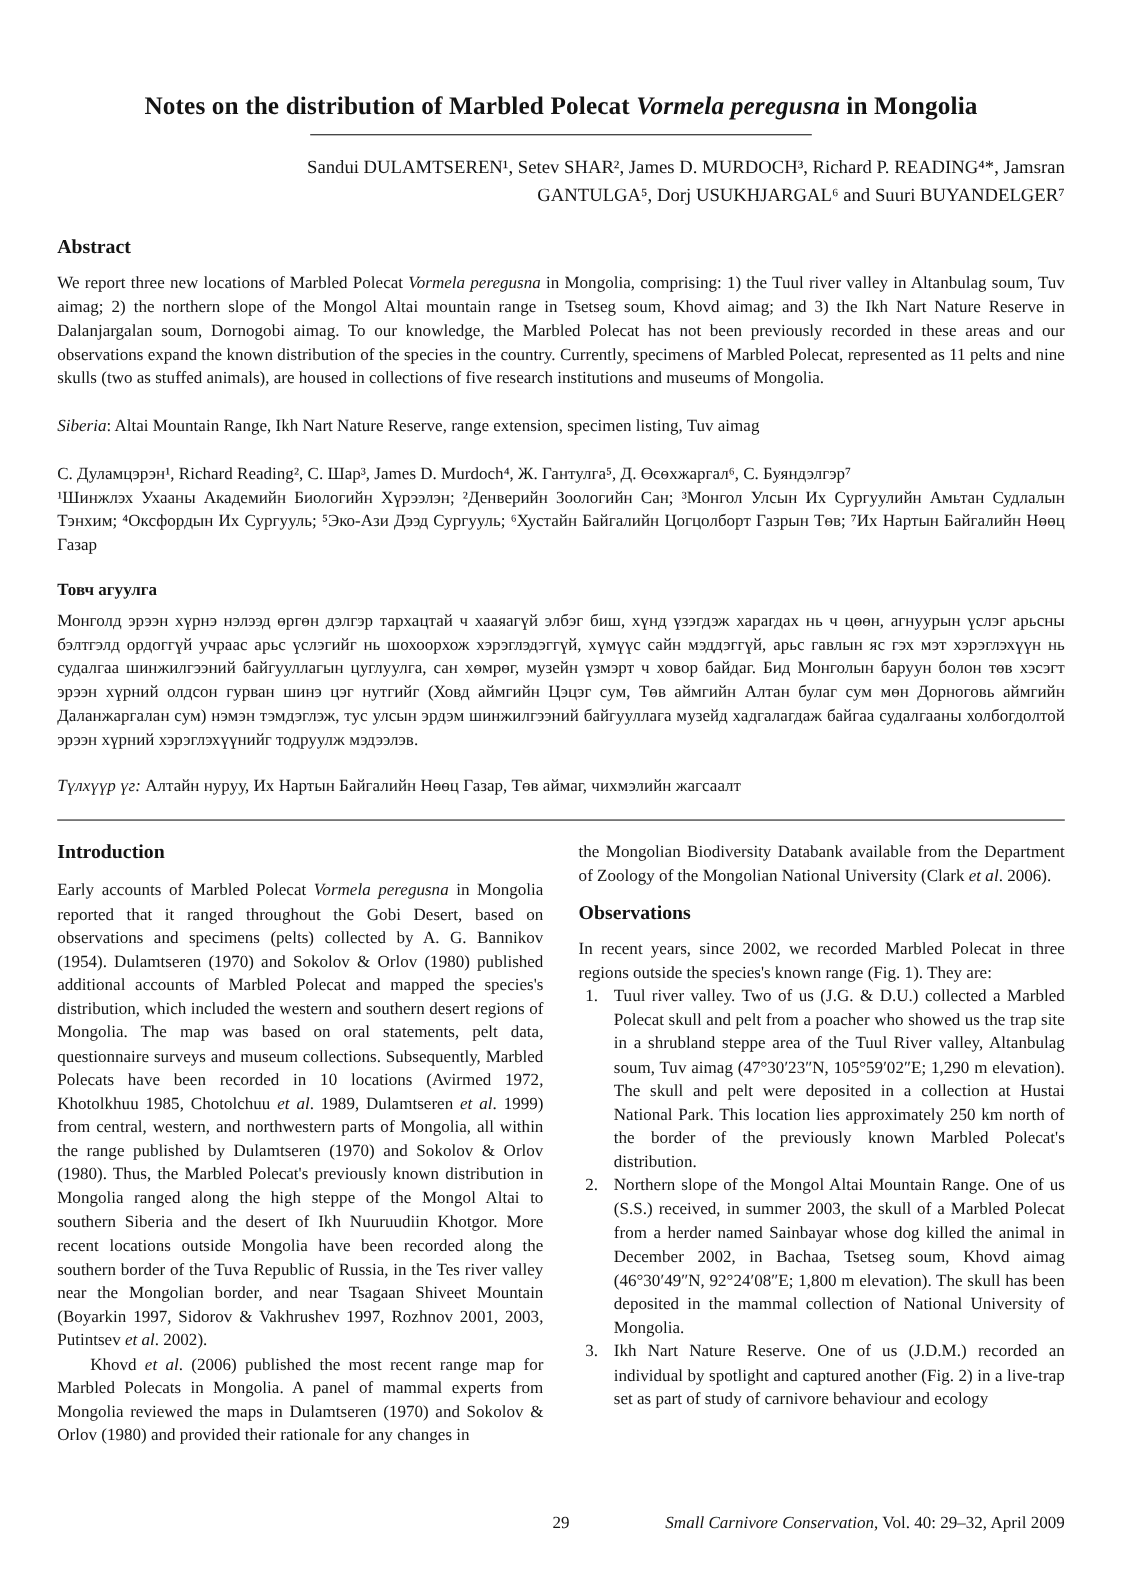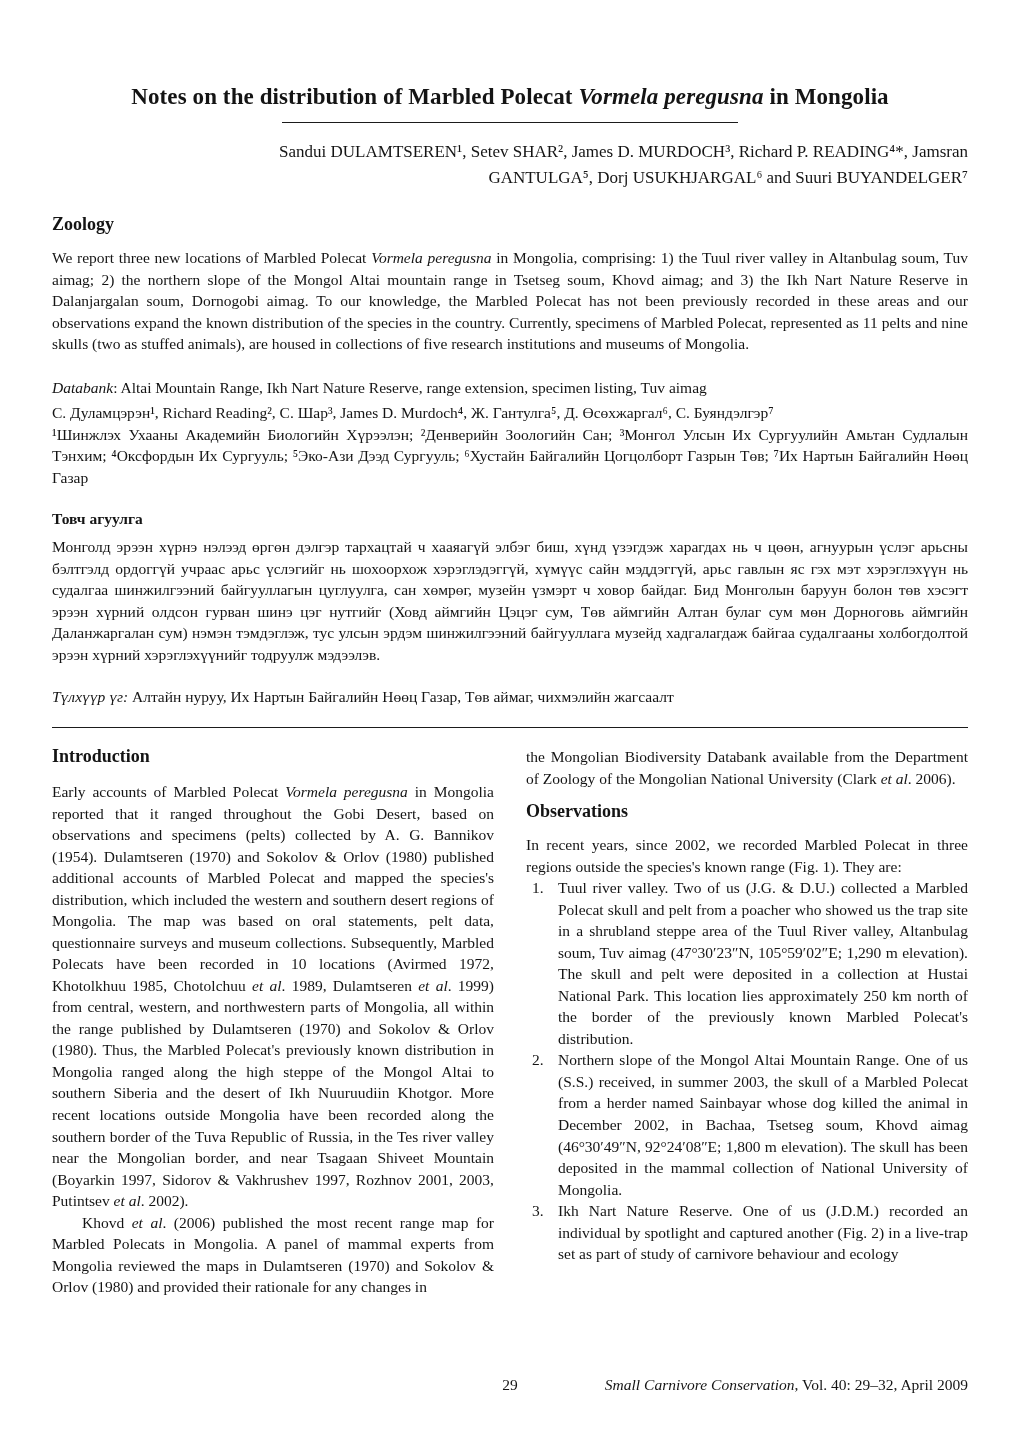--- a/index.html
+++ b/index.html
@@ -33,21 +33,21 @@
   .authors { text-align:right; font-size:17px; line-height:1.5; }
 
   .sec-heading {
     font-size:18px; font-weight:bold; margin-top:24px; margin-bottom:12px;
   }
   p.body {
     font-size:15.5px; line-height:1.39; text-align:justify;
   }
   .keywords-line { margin-top:22px; }
   .mn-title { margin-top:24px; text-align:justify; }
-  .mn-authors { margin-top:4px; }
+  .mn-authors { margin-top:22px; }
   .mn-affil { }
   .mn-sec-heading {
     font-size:15.5px; font-weight:bold; margin-top:22px; margin-bottom:8px;
   }
   .mn-keywords { margin-top:20px;font-family:Liberation Serif, serif; }
 
   .section-rule {
     border:none; border-top:1.6px solid #1b1b1b;
     margin:20px 0 18px 0;
   }
@@ -78,25 +78,25 @@
 
   <h1 class="title"><span>Notes on the distribution of Marbled Polecat </span><span class="i">Vormela peregusna</span><span> in Mongolia</span></h1>
 
   <hr class="title-rule">
 
   <div class="authors">
     <div>Sandui DULAMTSEREN¹, Setev SHAR², James D. MURDOCH³, Richard P. READING⁴*, Jamsran</div>
     <div>GANTULGA⁵, Dorj USUKHJARGAL⁶ and Suuri BUYANDELGER⁷</div>
   </div>
 
-  <h2 class="sec-heading">Zoology</h2>
+  <h2 class="sec-heading">Abstract</h2>
 
   <p class="body"><span>We report three new locations of Marbled Polecat </span><span class="i">Vormela peregusna</span><span> in Mongolia, comprising: 1) the Tuul river valley in Altanbulag soum, Tuv aimag; 2) the northern slope of the Mongol Altai mountain range in Tsetseg soum, Khovd aimag; and 3) the Ikh Nart Nature Reserve in Dalanjargalan soum, Dornogobi aimag. To our knowledge, the Marbled Polecat has not been previously recorded in these areas and our observations expand the known distribution of the species in the country. Currently, specimens of Marbled Polecat, represented as 11 pelts and nine skulls (two as stuffed animals), are housed in collections of five research institutions and museums of Mongolia.</span></p>
 
-  <p class="body keywords-line"><span class="i">Databank</span><span>: Altai Mountain Range, Ikh Nart Nature Reserve, range extension, specimen listing, Tuv aimag</span></p>
+  <p class="body keywords-line"><span class="i">Siberia</span><span>: Altai Mountain Range, Ikh Nart Nature Reserve, range extension, specimen listing, Tuv aimag</span></p>
 
 
   <p class="body mn-authors">С. Дуламцэрэн¹, Richard Reading², С. Шар³, James D. Murdoch⁴, Ж. Гантулга⁵, Д. Өсөхжаргал⁶, С. Буяндэлгэр⁷</p>
 
   <p class="body mn-affil">¹Шинжлэх Ухааны Академийн Биологийн Хүрээлэн; ²Денверийн Зоологийн Сан; ³Монгол Улсын Их Сургуулийн Амьтан Судлалын Тэнхим; ⁴Оксфордын Их Сургууль; ⁵Эко-Ази Дээд Сургууль; ⁶Хустайн Байгалийн Цогцолборт Газрын Төв; ⁷Их Нартын Байгалийн Нөөц Газар</p>
 
   <h3 class="mn-sec-heading">Товч агуулга</h3>
 
   <p class="body">Монголд эрээн хүрнэ нэлээд өргөн дэлгэр тархацтай ч хааяагүй элбэг биш, хүнд үзэгдэж харагдах нь ч цөөн, агнуурын үслэг арьсны бэлтгэлд ордоггүй учраас арьс үслэгийг нь шохоорхож хэрэглэдэггүй, хүмүүс сайн мэддэггүй, арьс гавлын яс гэх мэт хэрэглэхүүн нь судалгаа шинжилгээний байгууллагын цуглуулга, сан хөмрөг, музейн үзмэрт ч ховор байдаг. Бид Монголын баруун болон төв хэсэгт эрээн хүрний олдсон гурван шинэ цэг нутгийг (Ховд аймгийн Цэцэг сум, Төв аймгийн Алтан булаг сум мөн Дорноговь аймгийн Даланжаргалан сум) нэмэн тэмдэглэж, тус улсын эрдэм шинжилгээний байгууллага музейд хадгалагдаж байгаа судалгааны холбогдолтой эрээн хүрний хэрэглэхүүнийг тодруулж мэдээлэв.</p>
 

